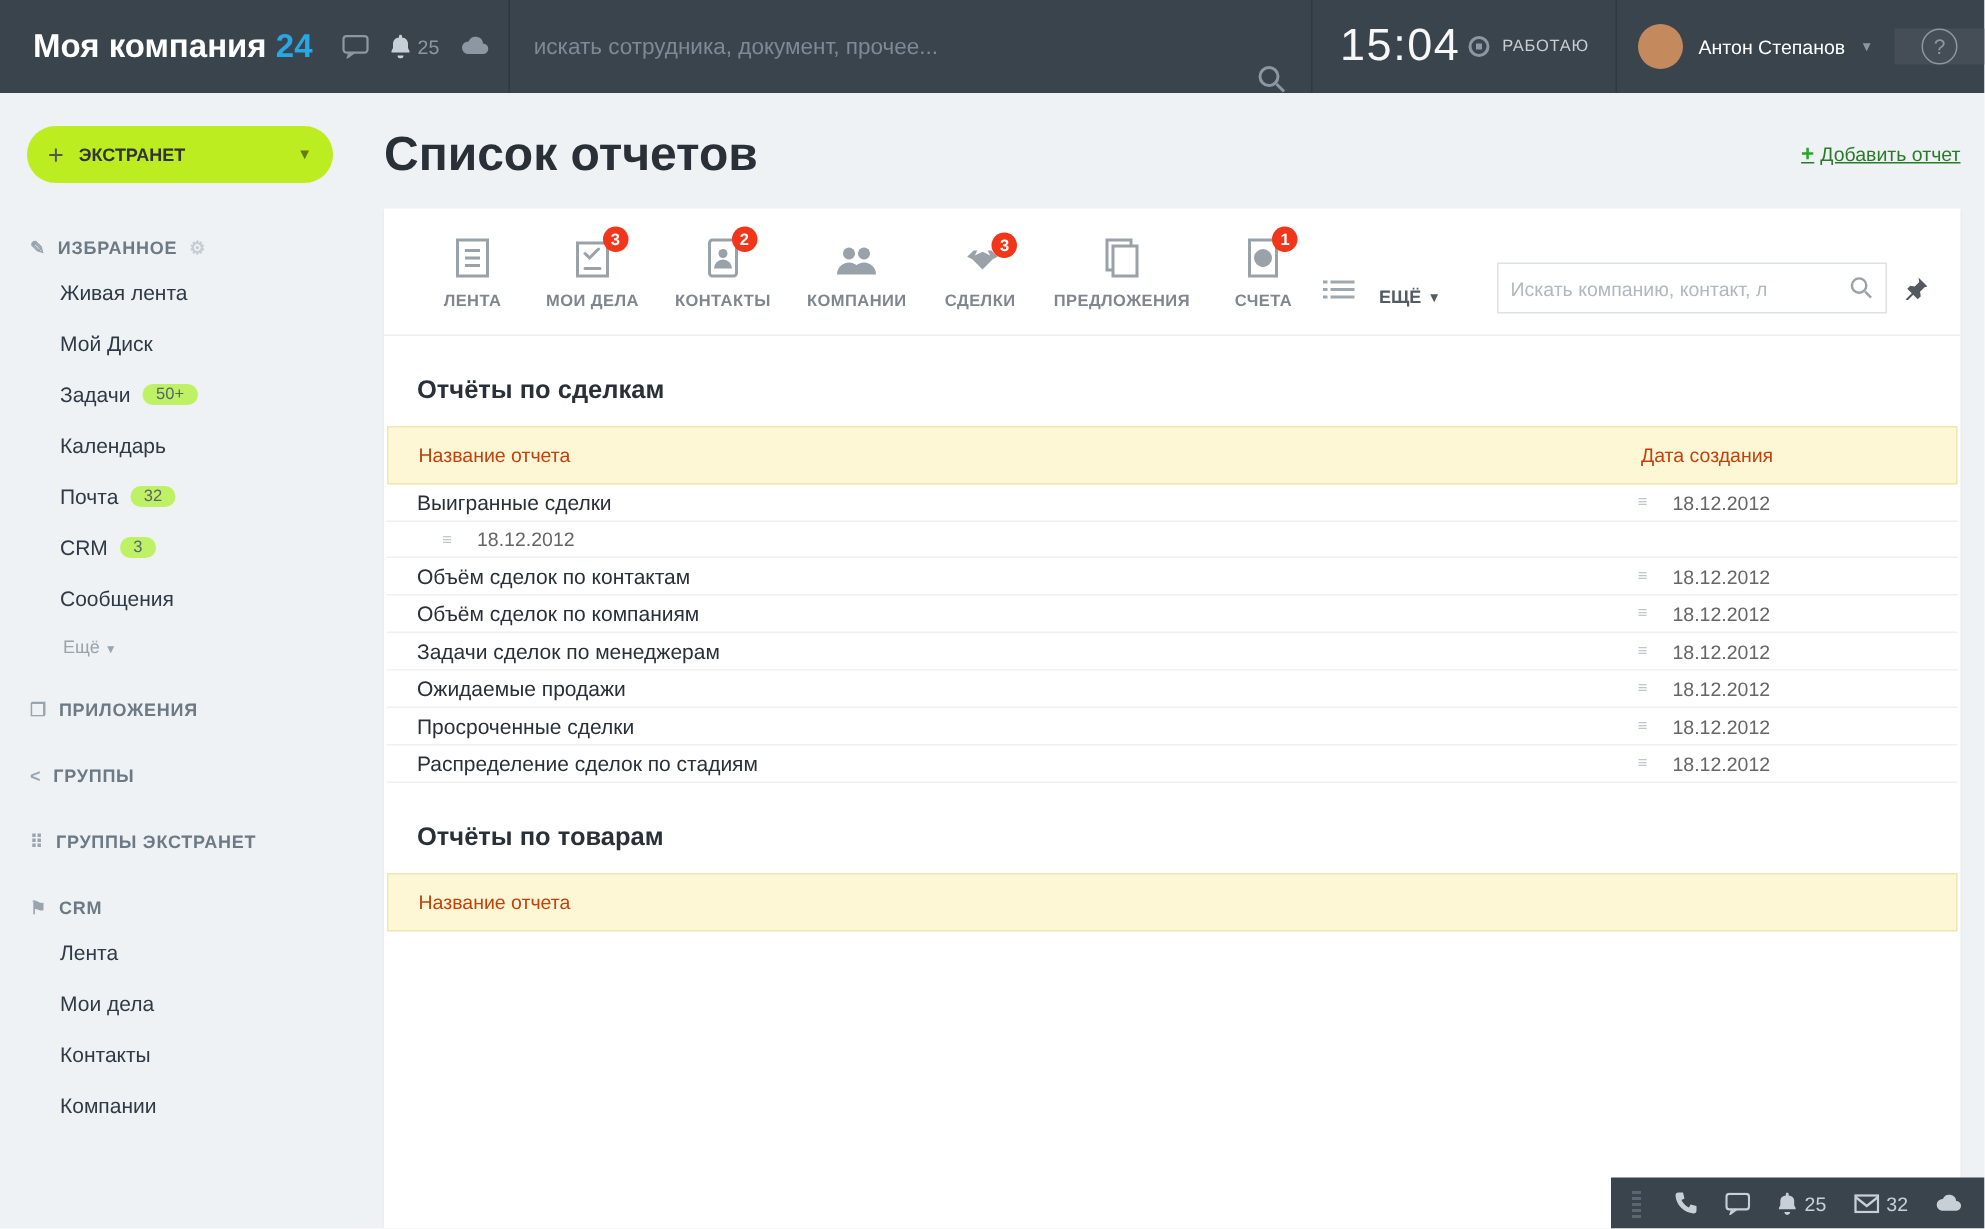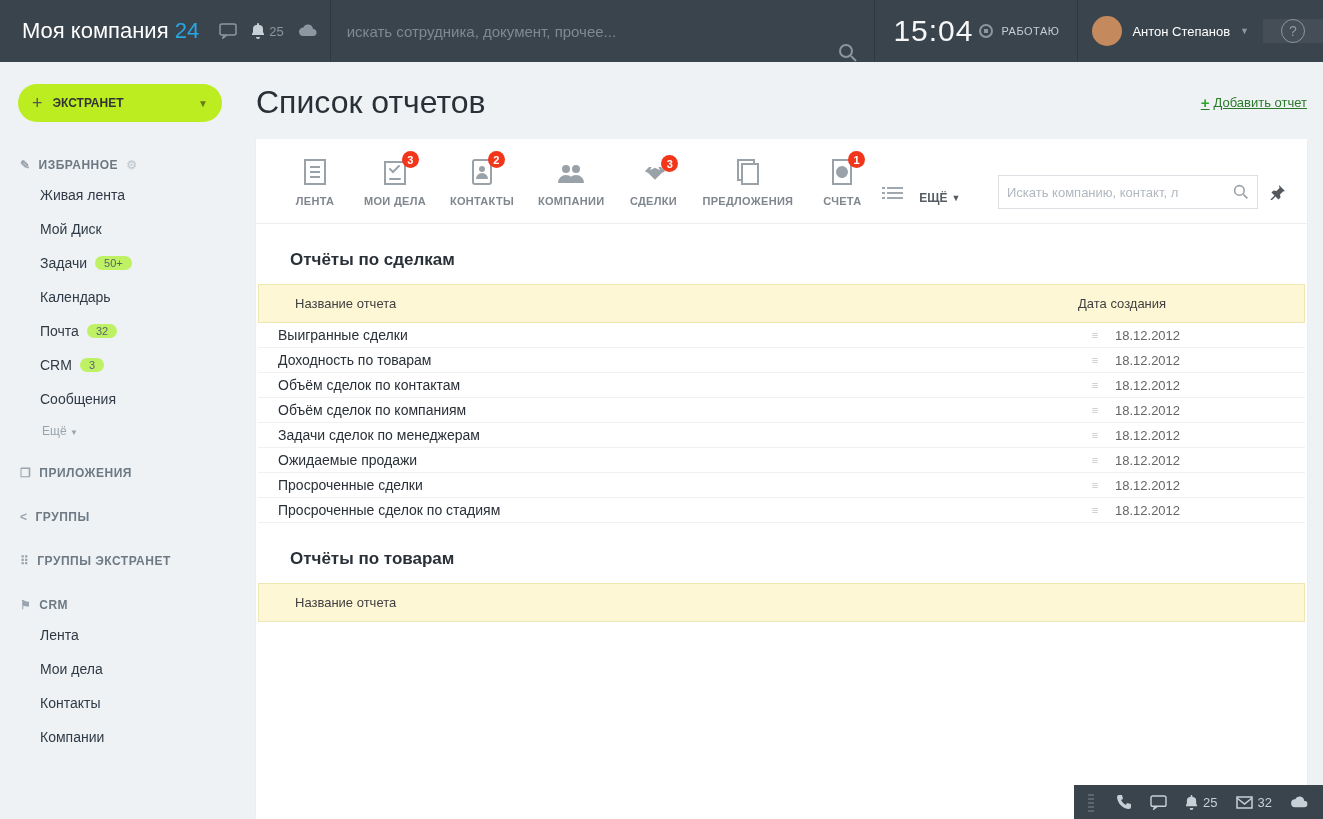--- a/index.html
+++ b/index.html
@@ -1,21 +1,21 @@
 <!DOCTYPE html>
 <html><head>
 <meta charset="utf-8">
 <style>
 *{box-sizing:border-box;margin:0;padding:0;font-family:Arial,Helvetica,sans-serif}
 body{background:#eef2f4;color:#333;font-size:13px;overflow:hidden}
 .app{width:1323px;height:819px;position:relative;display:flex;flex-direction:column}
 
 
 .hdr{height:62px;background:#3a444d;color:#d0d6db;display:flex;align-items:center}
-.hdr-logo{padding:0 20px 0 22px;font-size:22px;font-weight:400;color:#fff;white-space:nowrap}
+.hdr-logo{padding:0 20px 0 22px;font-size:22px;font-weight:700;color:#fff;white-space:nowrap}
 .hdr-logo .n24{color:#27a7e4}
 .hdr-icons{display:flex;align-items:center;gap:14px;padding-right:12px;font-size:13px}
 .hdr-ic{display:flex;align-items:center;gap:4px;color:#8c97a1;cursor:pointer}
 .hdr-sep{width:1px;height:62px;background:#2f3840}
 .hdr-search{flex:1;position:relative;display:flex;align-items:center;padding:0 50px 0 16px}
 .hdr-search input{background:transparent;border:0;color:#b2bbc4;font-size:15px;outline:none;width:100%}
 .hdr-search input::placeholder{color:#7f8994}
 .hdr-search .sicon{position:absolute;right:16px;top:20px;color:#8c97a1}
 .hdr-time{font-size:30px;font-weight:200;color:#f7f7f7;padding:0 6px 0 18px;letter-spacing:1px}
 .hdr-status{display:flex;align-items:center;gap:8px;color:#c6ced4;font-size:11px;letter-spacing:.5px;padding-right:18px}
@@ -39,21 +39,21 @@
 .sb-sect .gear{color:#c5ccd3;font-size:12px}
 .sb-sect .ic{color:#9aa4ae}
 .sb-item{padding:9px 20px 9px 40px;color:#2f3a46;font-size:14px;cursor:pointer;display:flex;align-items:center;gap:8px}
 .sb-item .badge{background:#bef264;border-radius:10px;padding:1px 9px;font-size:11px;color:#5a646e}
 .sb-more{padding:8px 20px 18px 42px;color:#9aa4ad;font-size:12px}
 .sb-more .car{font-size:8px}
 
 
 .mn{flex:1;padding:22px 16px 0 16px;overflow:hidden;display:flex;flex-direction:column}
 .mn-top{display:flex;align-items:center;margin-bottom:18px}
-.mn-title{font-size:32px;font-weight:400;color:#2a3038}
+.mn-title{font-size:32px;font-weight:700;color:#2a3038}
 .mn-addlink{margin-left:auto;color:#2a7a2a;font-size:13px;text-decoration:underline;display:flex;align-items:center;gap:4px;cursor:pointer}
 .mn-addlink .pl{color:#2aa52a;font-weight:bold;text-decoration:none;font-size:15px}
 
 .card{background:#fff;flex:1;overflow-y:auto;box-shadow:0 1px 2px rgba(0,0,0,.05)}
 
 
 .crm-tabs{display:flex;align-items:flex-end;padding:18px 22px 0;border-bottom:1px solid #edeef0}
 .crm-tab{display:flex;flex-direction:column;align-items:center;gap:8px;color:#7f868e;font-size:11px;font-weight:bold;letter-spacing:.3px;padding:0 12px 16px;position:relative;cursor:pointer;min-width:74px}
 .crm-tab .ic{position:relative;color:#a0a8af}
 .crm-tab .bd-cnt{position:absolute;top:-6px;right:-10px;background:#f1361a;color:#fff;border-radius:50%;width:17px;height:17px;font-size:11px;display:flex;align-items:center;justify-content:center;font-weight:bold}
@@ -62,23 +62,23 @@
 .crm-more .menuic span{width:16px;height:2px;background:#a0a8af;position:relative}
 .crm-more .menuic span::before{content:"";position:absolute;left:-5px;top:0;width:3px;height:2px;background:#a0a8af}
 .crm-right{margin-left:auto;display:flex;align-items:center;gap:12px;padding-bottom:14px}
 .crm-search{display:flex;align-items:center;border:1px solid #dde1e5;height:34px;width:260px;padding:0 8px}
 .crm-search input{border:0;outline:none;width:100%;font-size:13px;color:#555}
 .crm-search input::placeholder{color:#b1b8bf}
 .crm-pin{color:#53595f;font-size:15px}
 
 
 .sect{padding:26px 0 0}
-.sect-title{font-size:17px;font-weight:bold;padding:0 34px 14px;color:#2a3038}
+.sect-title{font-size:17px;font-weight:bold;padding:0 22px 14px;color:#2a3038}
 .tbl{width:calc(100% - 4px);margin:0 2px}
-.tbl-hdr{background:#fdf7d6;border:1px solid #eee7b4;display:flex;padding:11px 36px;color:#404040;font-size:13px}
+.tbl-hdr{background:#fdf7d6;border:1px solid #eee7b4;display:flex;padding:11px 20px;color:#c2410c;font-size:13px}
 .tbl-hdr .c1{flex:1}
 .tbl-hdr .c2{width:190px}
 .row{display:flex;align-items:center;padding:4px 20px;border-bottom:1px solid #eef0f2;font-size:14px;color:#2a3038;cursor:pointer}
 .row .c1{flex:1}
 .row .ham{width:40px;text-align:center;color:#bfc6cc;font-size:11px}
 .row .c2{width:170px;color:#666;font-size:13px}
 
 
 .bbar{position:absolute;bottom:0;right:0;height:34px;background:#3a444d;display:flex;align-items:center;padding:0 14px;gap:18px;color:#c8d0d7;font-size:13px}
 .bbar .it{display:flex;align-items:center;gap:5px;cursor:pointer}
@@ -327,21 +327,20 @@
               <div class="c1">Название отчета</div>
               <div class="c2">Дата создания</div>
             </div>
             <div id="rows1">
                 <div class="row">
                   <div class="c1">Выигранные сделки</div>
                   <div class="ham">≡</div>
                   <div class="c2">18.12.2012</div>
                 </div>
                 <div class="row">
-                  <div class="c1">Доходность по товарам</div>
                   <div class="ham">≡</div>
                   <div class="c2">18.12.2012</div>
                 </div>
                 <div class="row">
                   <div class="c1">Объём сделок по контактам</div>
                   <div class="ham">≡</div>
                   <div class="c2">18.12.2012</div>
                 </div>
                 <div class="row">
                   <div class="c1">Объём сделок по компаниям</div>
@@ -357,21 +356,21 @@
                   <div class="c1">Ожидаемые продажи</div>
                   <div class="ham">≡</div>
                   <div class="c2">18.12.2012</div>
                 </div>
                 <div class="row">
                   <div class="c1">Просроченные сделки</div>
                   <div class="ham">≡</div>
                   <div class="c2">18.12.2012</div>
                 </div>
                 <div class="row">
-                  <div class="c1">Просроченные сделок по стадиям</div>
+                  <div class="c1">Распределение сделок по стадиям</div>
                   <div class="ham">≡</div>
                   <div class="c2">18.12.2012</div>
                 </div>
               </div>
           </div>
         </div>
 
         <div class="sect">
           <div class="sect-title">Отчёты по товарам</div>
           <div class="tbl">

